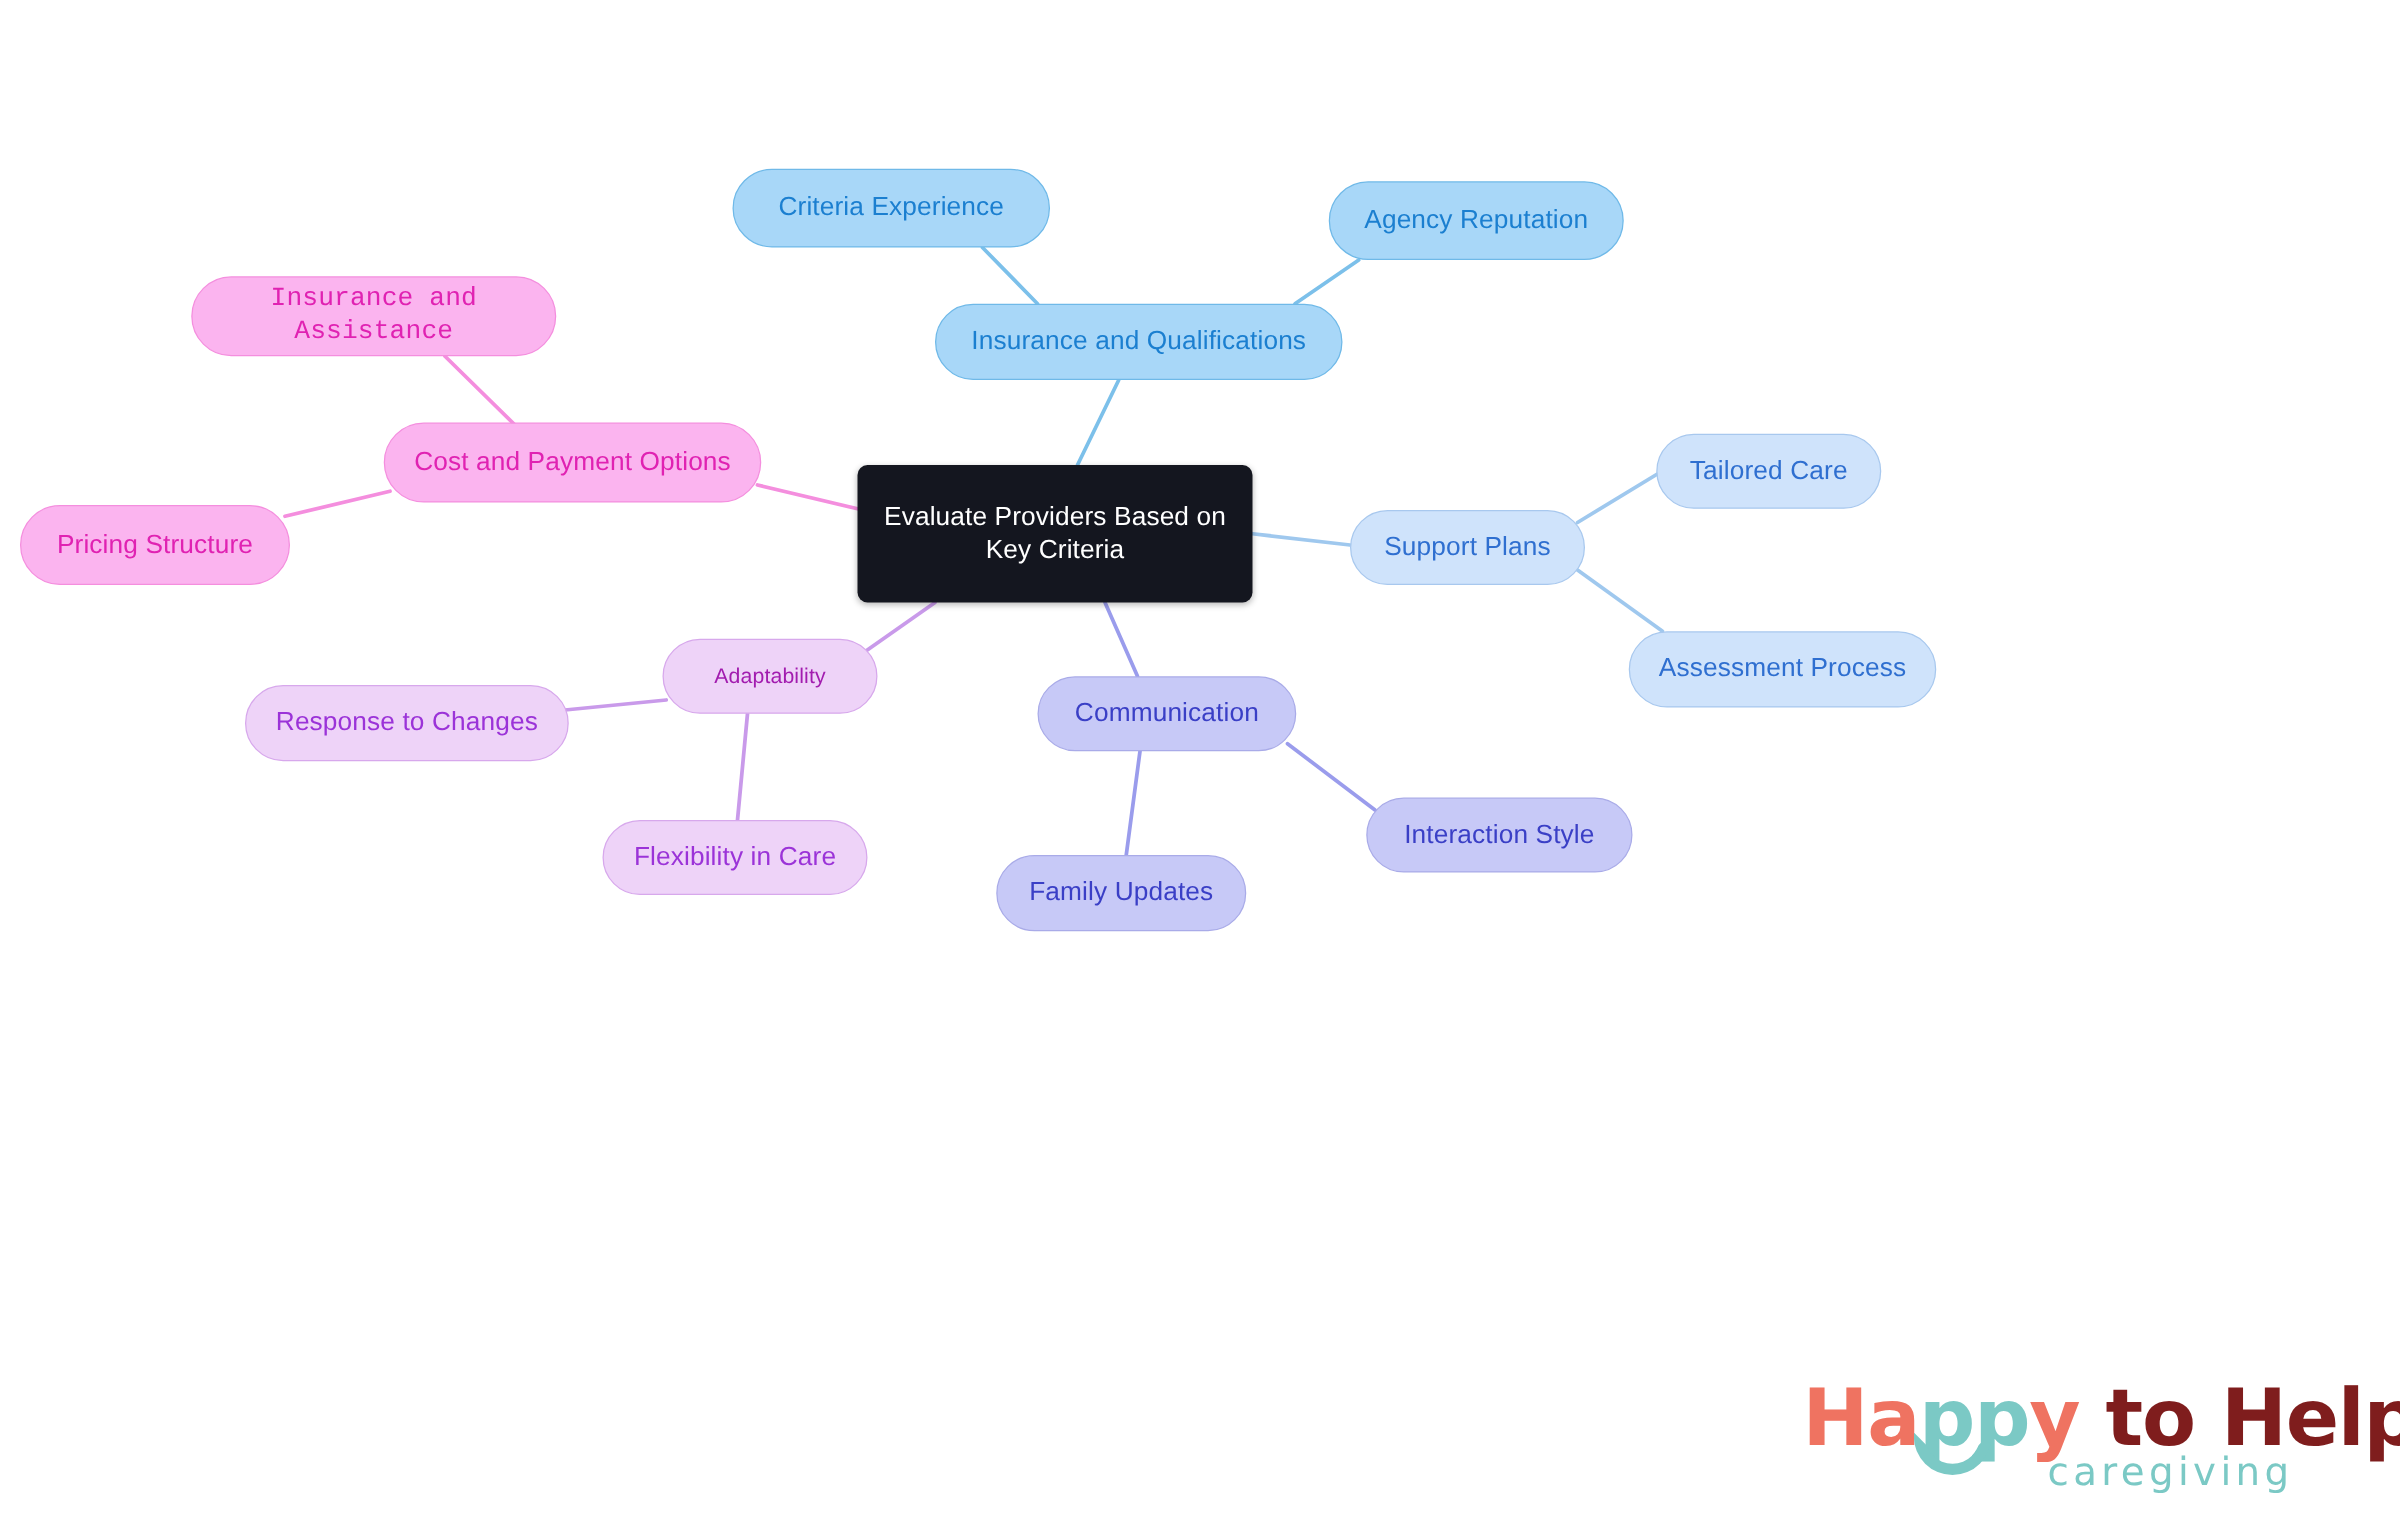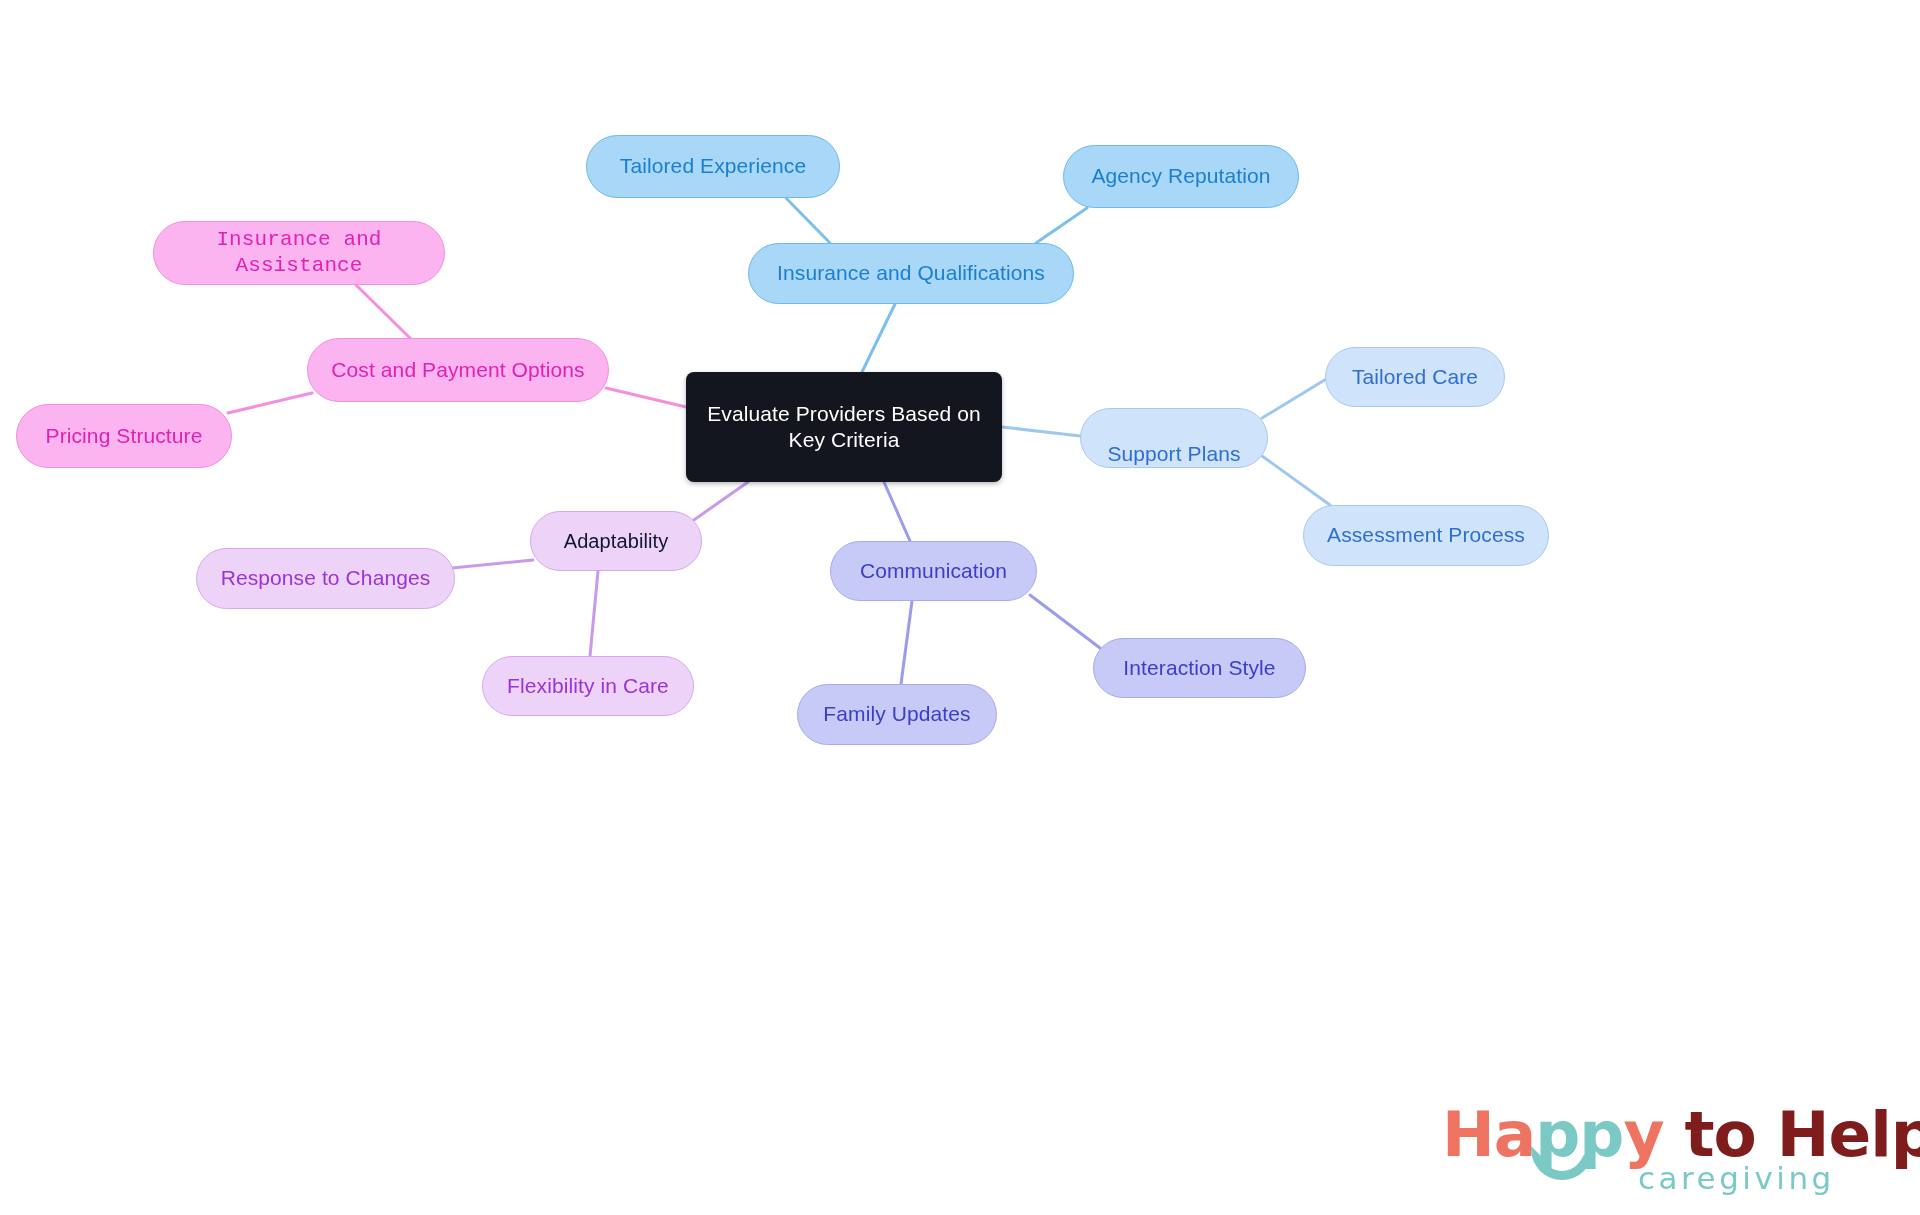--- a/index.html
+++ b/index.html
@@ -109,29 +109,29 @@
       <line x1="598" y1="571" x2="590" y2="656" stroke="#c99aea" stroke-width="3" stroke-linecap="round"></line>
       <line x1="686" y1="407" x2="606" y2="388" stroke="#f48ede" stroke-width="3" stroke-linecap="round"></line>
       <line x1="412" y1="340" x2="356" y2="285" stroke="#f48ede" stroke-width="3" stroke-linecap="round"></line>
       <line x1="312" y1="393" x2="228" y2="413" stroke="#f48ede" stroke-width="3" stroke-linecap="round"></line>
     </svg>
 
   <div id="node-layer">
       <div class="node root" style="left: 686px; top: 372px; width: 316px; height: 110px; background: rgb(20, 22, 31); color: rgb(255, 255, 255); border-color: rgb(20, 22, 31); font-size: 21px;"><span class="node-label">Evaluate Providers Based on
 Key Criteria</span></div>
       <div class="node" style="left: 748px; top: 243px; width: 326px; height: 61px; background: rgb(168, 215, 248); color: rgb(27, 127, 208); border-color: rgb(111, 185, 232); font-size: 21px;"><span class="node-label">Insurance and Qualifications</span></div>
-      <div class="node" style="left: 586px; top: 135px; width: 254px; height: 63px; background: rgb(168, 215, 248); color: rgb(27, 127, 208); border-color: rgb(111, 185, 232); font-size: 21px;"><span class="node-label">Tailored Experience</span></div>
+      <div class="node" style="left: 586px; top: 135px; width: 254px; height: 63px; background: rgb(168, 215, 248); color: rgb(27, 127, 208); border-color: rgb(111, 185, 232); font-size: 21px;"><span class="node-label">Criteria Experience</span></div>
       <div class="node" style="left: 1063px; top: 145px; width: 236px; height: 63px; background: rgb(168, 215, 248); color: rgb(27, 127, 208); border-color: rgb(111, 185, 232); font-size: 21px;"><span class="node-label">Agency Reputation</span></div>
-      <div class="node" style="left: 1080px; top: 408px; width: 188px; height: 60px; background: rgb(207, 227, 251); color: rgb(47, 111, 208); border-color: rgb(168, 200, 238); font-size: 21px; align-items: flex-end;"><span class="node-label">Support Plans</span></div>
+      <div class="node" style="left: 1080px; top: 408px; width: 188px; height: 60px; background: rgb(207, 227, 251); color: rgb(47, 111, 208); border-color: rgb(168, 200, 238); font-size: 21px;"><span class="node-label">Support Plans</span></div>
       <div class="node" style="left: 1325px; top: 307px; width: 180px; height: 60px; background: rgb(207, 227, 251); color: rgb(47, 111, 208); border-color: rgb(168, 200, 238); font-size: 21px; margin-top: 40px;"><span class="node-label">Tailored Care</span></div>
       <div class="node" style="left: 1303px; top: 505px; width: 246px; height: 61px; background: rgb(207, 227, 251); color: rgb(47, 111, 208); border-color: rgb(168, 200, 238); font-size: 21px;"><span class="node-label">Assessment Process</span></div>
       <div class="node" style="left: 830px; top: 541px; width: 207px; height: 60px; background: rgb(199, 201, 247); color: rgb(58, 63, 198); border-color: rgb(169, 171, 232); font-size: 21px;"><span class="node-label">Communication</span></div>
       <div class="node" style="left: 1093px; top: 638px; width: 213px; height: 60px; background: rgb(199, 201, 247); color: rgb(58, 63, 198); border-color: rgb(169, 171, 232); font-size: 21px;"><span class="node-label">Interaction Style</span></div>
       <div class="node" style="left: 797px; top: 684px; width: 200px; height: 61px; background: rgb(199, 201, 247); color: rgb(58, 63, 198); border-color: rgb(169, 171, 232); font-size: 21px;"><span class="node-label">Family Updates</span></div>
-      <div class="node" style="left: 530px; top: 511px; width: 172px; height: 60px; background: rgb(238, 211, 248); color: #0f172a; border-color: rgb(215, 168, 236); font-size: 20px;"><span class="node-label">Adaptability</span></div>
+      <div class="node" style="left: 530px; top: 511px; width: 172px; height: 60px; background: rgb(238, 211, 248); color: #a21caf; border-color: rgb(215, 168, 236); font-size: 17px;"><span class="node-label">Adaptability</span></div>
       <div class="node" style="left: 196px; top: 548px; width: 259px; height: 61px; background: rgb(238, 211, 248); color: rgb(155, 51, 216); border-color: rgb(215, 168, 236); font-size: 21px;"><span class="node-label">Response to Changes</span></div>
       <div class="node" style="left: 482px; top: 656px; width: 212px; height: 60px; background: rgb(238, 211, 248); color: rgb(155, 51, 216); border-color: rgb(215, 168, 236); font-size: 21px;"><span class="node-label">Flexibility in Care</span></div>
       <div class="node" style="left: 307px; top: 338px; width: 302px; height: 64px; background: rgb(251, 180, 239); color: rgb(224, 34, 178); border-color: rgb(244, 142, 222); font-size: 21px;"><span class="node-label">Cost and Payment Options</span></div>
       <div class="node" style="left: 153px; top: 221px; width: 292px; height: 64px; background: rgb(251, 180, 239); color: rgb(224, 34, 178); border-color: rgb(244, 142, 222); font-size: 21px; font-family: Liberation Mono, monospace;"><span class="node-label">Insurance and Assistance</span></div>
       <div class="node" style="left: 16px; top: 404px; width: 216px; height: 64px; background: rgb(251, 180, 239); color: rgb(224, 34, 178); border-color: rgb(244, 142, 222); font-size: 21px;"><span class="node-label">Pricing Structure</span></div>
     </div>
 
   <div id="logo">
     <div class="logo-main"><span style="color: rgb(239, 115, 97); margin-left: 44px;">Ha</span><span style="color: rgb(123, 201, 197);">pp</span><span style="color: rgb(239, 115, 97);">y</span><span style="color: #7f1d1d;"> to Help</span></div>
     <div class="smile" style="border-bottom-color: rgb(123, 201, 197); border-left-color: rgb(123, 201, 197); border-right-color: rgb(123, 201, 197);"></div>

